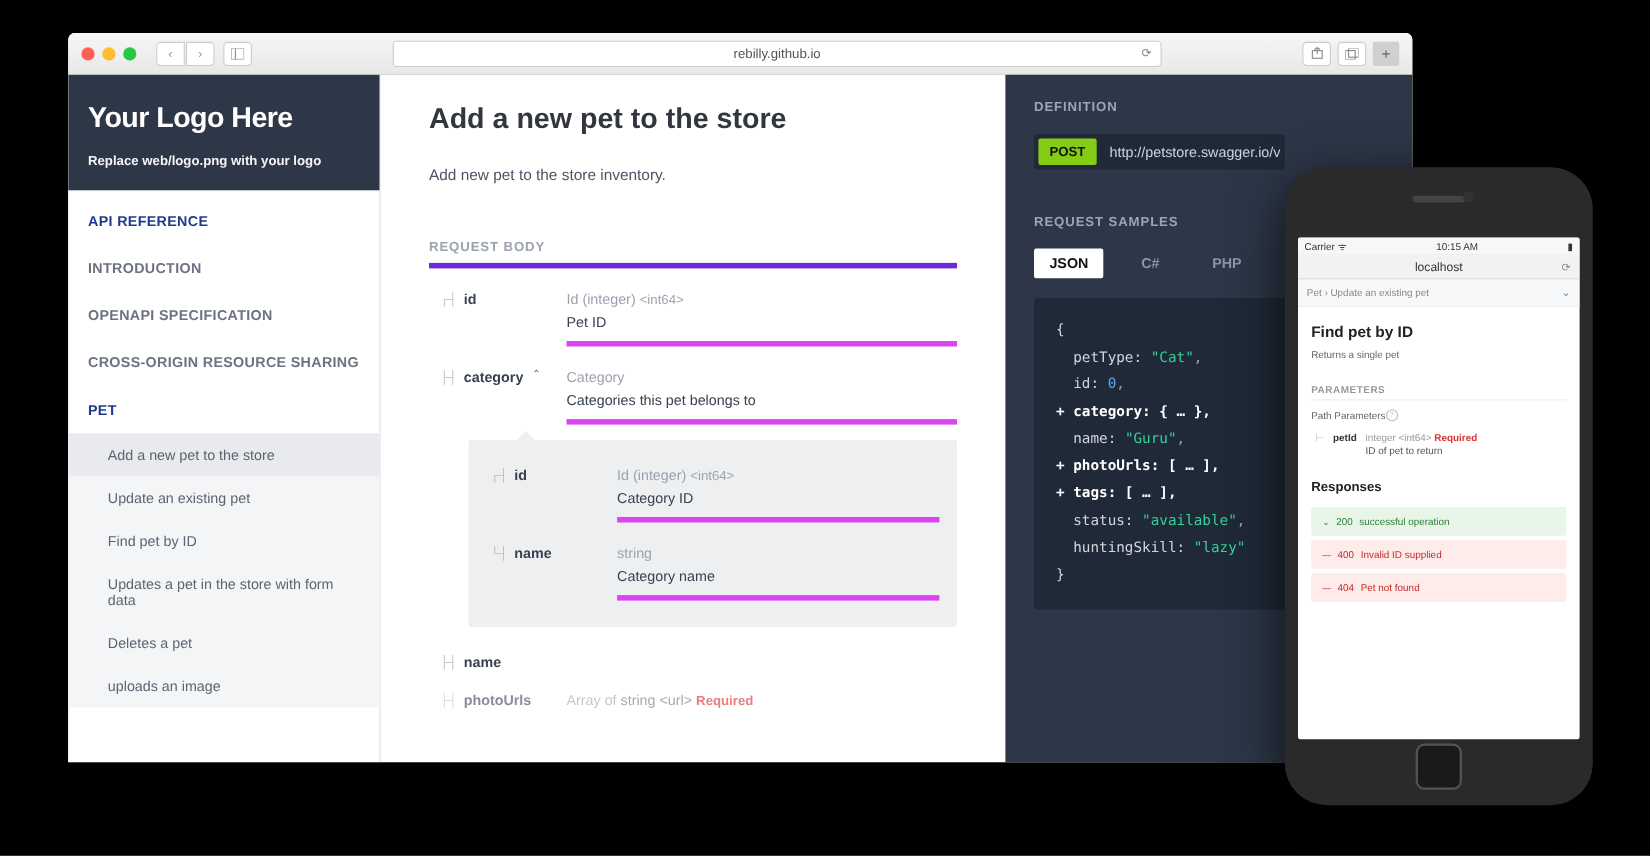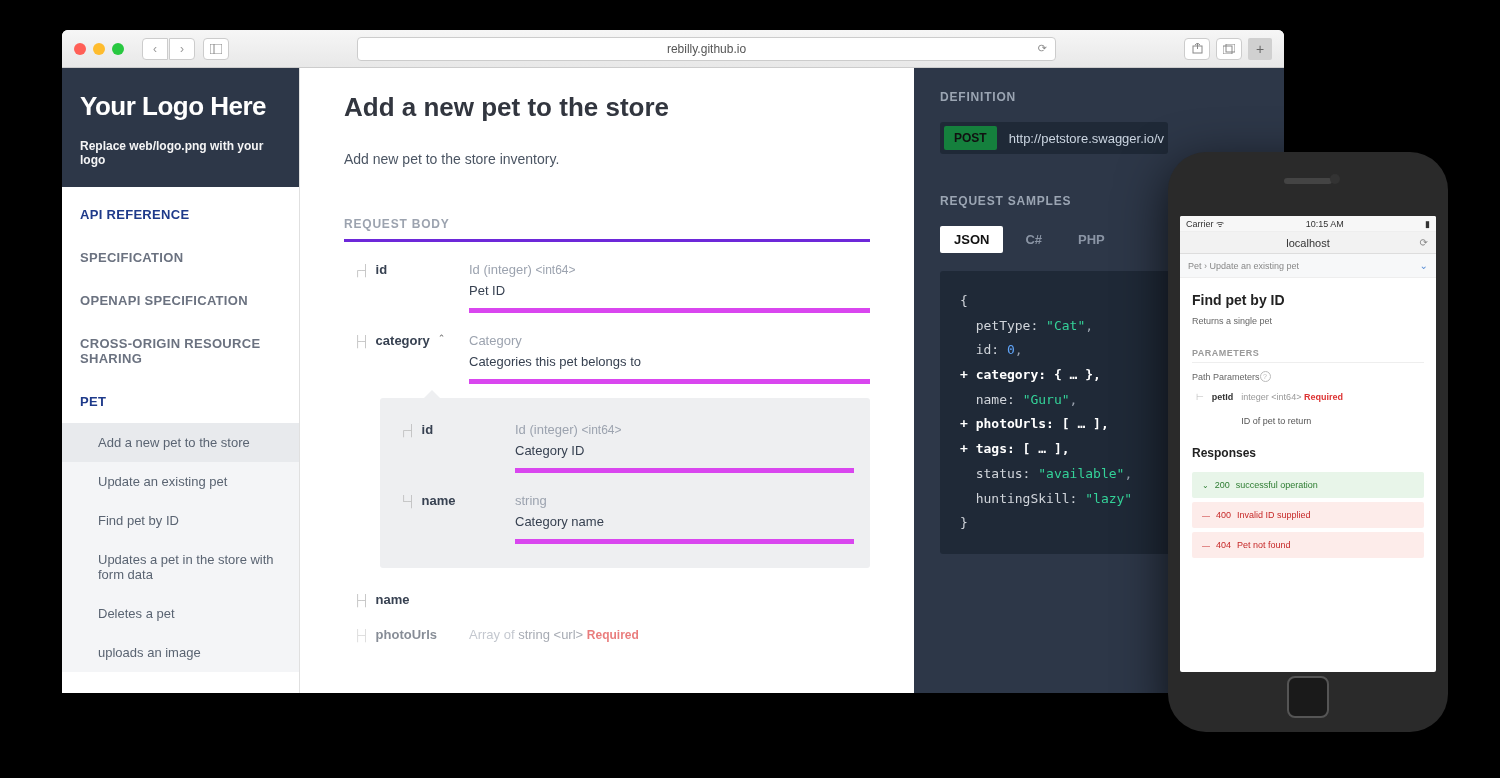--- a/index.html
+++ b/index.html
@@ -19,60 +19,60 @@
 .nav-btn:first-child { border-top-right-radius: 0; border-bottom-right-radius: 0;}
 .panel-btn { width: 26px; height: 22px; background: #fff; border: 1px solid #ccc; border-radius: 4px; display:flex; align-items:center; justify-content:center; color:#888; font-size:11px;}
 .url-bar { flex: 1; height: 24px; background: #fff; border: 1px solid #ccc; border-radius: 4px; margin: 0 120px; display: flex; align-items: center; justify-content: center; font-size: 12px; color: #555; position: relative;}
 .url-bar .reload { position:absolute; right:8px; color:#888; font-size:11px;}
 .right-btns { display: flex; gap: 6px; }
 .tab-plus { width: 24px; height: 22px; background: #d0d0d0; border-radius:2px; display:flex; align-items:center; justify-content:center; color:#666; font-size:14px;}
 
 .app { display: flex; height: calc(100% - 38px); }
 
 
-.sidebar { width: 238px; background: #fff; border-right: 1px solid #e0e0e0; display: flex; flex-direction: column; }
+.sidebar { width: 284px; background: #fff; border-right: 1px solid #e0e0e0; display: flex; flex-direction: column; }
 .logo-area { background: #2d3748; color: #fff; padding: 24px 18px 20px; }
 .logo { font-size: 26px; font-weight: 800; letter-spacing: -0.5px; line-height:1.1;}
 .logo-sub { font-size: 12px; font-weight: 600; margin-top: 18px; opacity: 0.95;}
 .nav { padding-top: 6px; font-size: 13px; }
 .nav-item { padding: 14px 18px; color: #6b7280; font-weight: 600; letter-spacing: 0.3px; cursor: pointer;}
 .nav-item.header { color: #1e3a8a; font-weight: 700;}
 .nav-item.section { color: #1e3a8a; font-weight: 700;}
 .sub-items { background: #f4f5f7; }
 .sub-item { padding: 12px 18px 12px 36px; font-size: 13px; color: #5a6472; cursor:pointer;}
 .sub-item.active { background: #e8eaed; }
 
 
 .main { flex: 1; padding: 24px 44px; overflow:hidden; }
 .main h1 { font-size: 26px; font-weight: 600; color: #32363f; margin-bottom: 28px;}
 .main .desc { font-size: 14px; color: #4b5563; margin-bottom: 50px;}
-.section-label { font-size: 12px; font-weight: 700; color: #9ca3af; letter-spacing: 0.8px; margin-bottom: 10px; border-bottom:3px solid #6d28d9; padding-bottom:8px;}
+.section-label { font-size: 12px; font-weight: 700; color: #9ca3af; letter-spacing: 0.8px; margin-bottom: 10px; border-bottom:5px solid #6d28d9; padding-bottom:8px;}
 .body-desc { font-size: 14px; color: #374151; margin-bottom: 28px;}
 
 .params { margin-left: 10px; font-size: 13px;}
 .param-row { display: flex; padding: 10px 0; border-bottom: 0; position:relative;}
 .param-left { width: 115px; display:flex; align-items:flex-start; gap:6px;}
 .tree-mark { color: #bbb; font-size: 11px; margin-top:2px;}
 .param-name { font-weight: 700; color: #374151;}
 .chev { font-size: 9px; color:#666; margin-left:2px;}
 .param-right { flex: 1; border-bottom:5px solid #d946ef; padding-bottom:10px;}
 .param-type { color: #9ca3af; font-size: 13px;}
 .param-format { color: #9ca3af; font-size: 12px;}
 .param-desc { color: #374151; font-size: 13px; margin-top: 6px;}
 .required { color: #dc2626; font-weight: 700; font-size: 12px;}
 .nested { background: #eeeff1; padding: 14px 16px 14px 20px; margin: 4px 0 14px 26px; border-radius:3px; position:relative;}
 .nested::before { content:''; position:absolute; top:-8px; left:44px; width:0; height:0; border-left:8px solid transparent; border-right:8px solid transparent; border-bottom:8px solid #eeeff1;}
 
 
 .right-panel { width: 370px; background: #2d3748; color: #cbd5e1; padding: 22px 26px; font-size: 13px;}
 .rp-label { font-size: 12px; font-weight: 700; letter-spacing: 0.8px; color: #9ba5b3; margin-bottom: 18px;}
 .def-row { display:flex; align-items:center; gap:12px; margin-bottom:40px; background:#1f2937; padding:4px; border-radius:3px; width:fit-content;}
-.method-badge { background: #15803d; color: #111; font-weight: 700; padding: 5px 10px; border-radius: 2px; font-size: 12px; text-align: center;}
+.method-badge { background: #84cc16; color: #111; font-weight: 700; padding: 5px 10px; border-radius: 2px; font-size: 12px; text-align: center;}
 .endpoint-url { color: #cbd5e1; font-size: 13px;}
-.tabs { display: flex; gap: 8px; margin-bottom: 18px;}
+.tabs { display: flex; gap: 20px; margin-bottom: 18px;}
 .tab { padding: 6px 14px; border-radius: 2px; font-size: 13px; font-weight:600; color:#8b95a5; cursor:pointer;}
 .tab.active { background: #fff; color: #111;}
 .code { background: #1f2937; padding: 18px 20px; border-radius: 3px; font-family: Menlo, Consolas, monospace; font-size: 13px; color: #d1d5db; line-height: 1.9;}
 .code .str { color: #34d399;}
 .code .num { color: #60a5fa;}
 .code .punct { color: #9ca3af;}
 .code .plus { color: #fff; font-weight:600;}
 .code .line { white-space: pre;}
 
 
@@ -89,21 +89,21 @@
 .phone-content { padding: 14px 12px;}
 .phone-content h3 { font-size: 14px; font-weight:700; color:#222; margin-bottom:8px;}
 .phone-desc { font-size: 9px; color:#666; margin-bottom:22px;}
 .phone-sec { font-size:9px; font-weight:700; color:#999; letter-spacing:0.5px; margin-bottom:8px; border-bottom:1px solid #eee; padding-bottom:4px;}
 .phone-subsec { font-size:9px; color:#666; margin-bottom:10px; display:flex; justify-content:flex-start; align-items:center;}
 .help-icon { width:11px; height:11px; border:1px solid #bbb; border-radius:50%; display:inline-flex; align-items:center; justify-content:center; font-size:7px; color:#bbb;}
 .phone-param { display:flex; gap:8px; font-size:9px; margin-bottom:20px; padding-left:4px;}
 .phone-param .pn { font-weight:700; color:#333;}
 .phone-param .pt { color:#999;}
 .phone-param .preq { color:#d33; font-weight:700;}
-.phone-param .pd { color:#555; display:block; margin-top:14px;}
+.phone-param .pd { color:#555; display:block; margin-top:2px;}
 .resp-item { padding:8px 10px; margin-bottom:4px; border-radius:2px; font-size:9px; display:flex; align-items:center; gap:6px;}
 .resp-item.ok { background:#e8f5e9; color:#2e7d32;}
 .resp-item.err { background:#fdecea; color:#c62828;}
 .resp-chev { font-size:8px;}
 </style>
 </head>
 <body>
 
 <div class="browser">
   <div class="browser-chrome">
@@ -144,21 +144,21 @@
   </div>
 
   <div class="app">
     <div class="sidebar">
       <div class="logo-area">
         <div class="logo">Your  Logo Here</div>
         <div class="logo-sub">Replace web/logo.png with your logo</div>
       </div>
       <div class="nav">
         <div class="nav-item header">API REFERENCE</div>
-        <div class="nav-item">SPECIFICATION</div>
+        <div class="nav-item">INTRODUCTION</div>
         <div class="nav-item">OPENAPI SPECIFICATION</div>
         <div class="nav-item">CROSS-ORIGIN RESOURCE SHARING</div>
         <div class="nav-item section">PET</div>
         <div class="sub-items">
           <div class="sub-item active">Add a new pet to the store</div>
           <div class="sub-item">Update an existing pet</div>
           <div class="sub-item">Find pet by ID</div>
           <div class="sub-item">Updates a pet in the store with form data</div>
           <div class="sub-item">Deletes a pet</div>
           <div class="sub-item">uploads an image</div>

